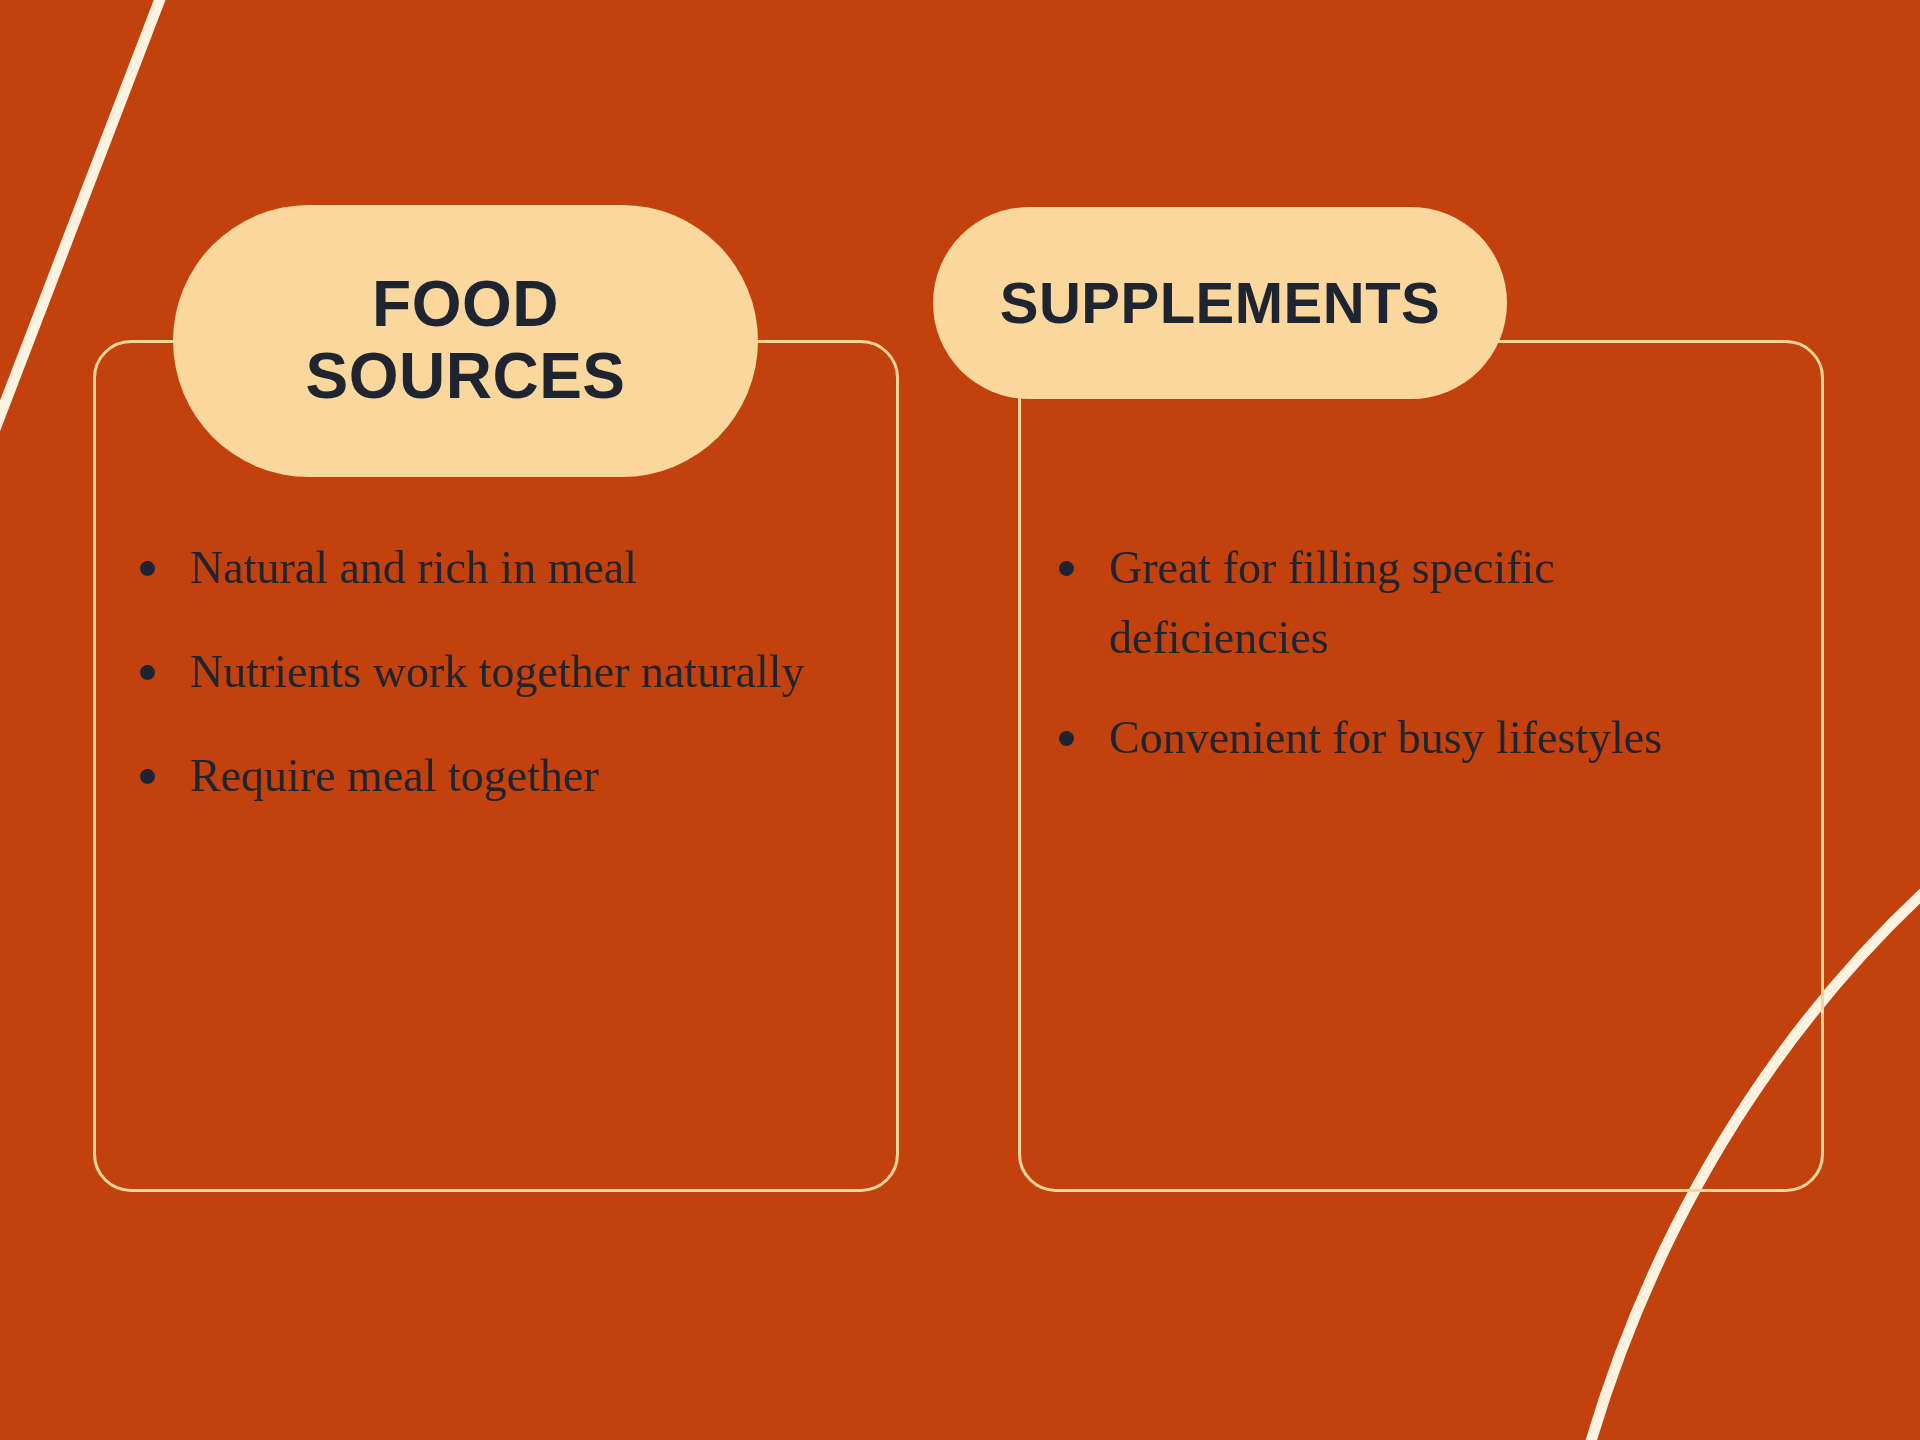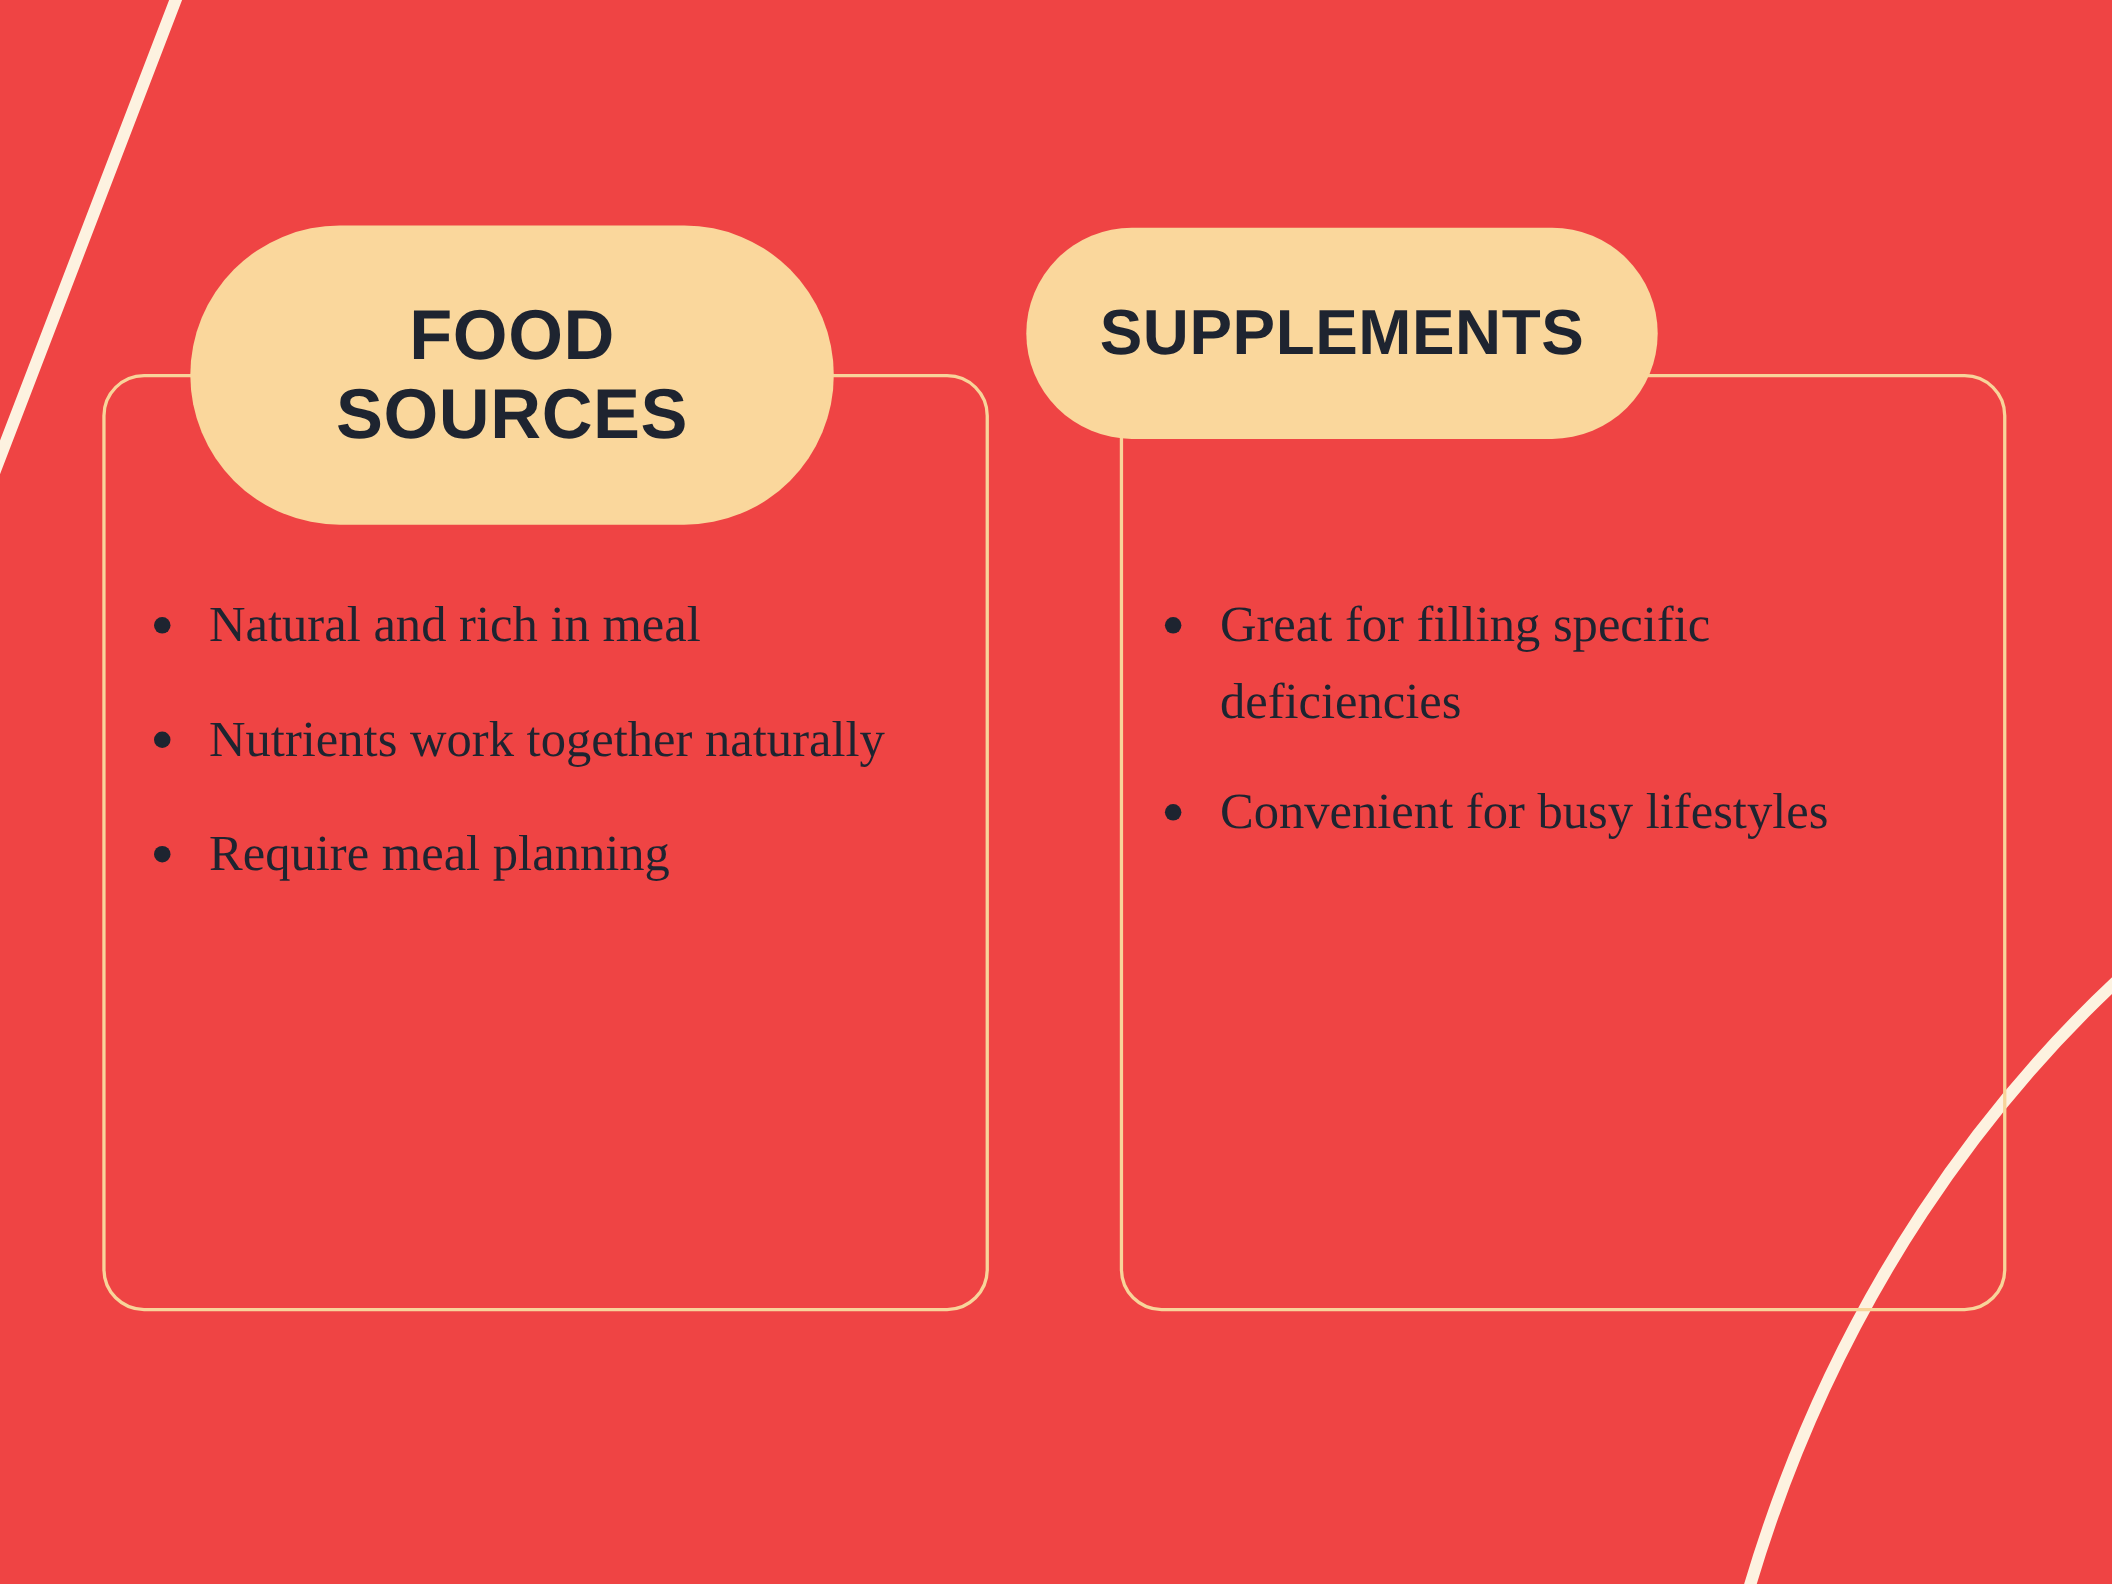--- a/index.html
+++ b/index.html
@@ -9,21 +9,21 @@
     background: #ffffff;
   }
   body {
     font-family: "Liberation Sans", sans-serif;
   }
 
   #canvas {
     position: relative;
     width: 1920px;
     height: 1440px;
-    background: #ef4444;
+    background: #c2410c;
     overflow: hidden;
   }
 
   
   .deco-layer {
     position: absolute;
     inset: 0;
     width: 1920px;
     height: 1440px;
     pointer-events: none;
@@ -155,21 +155,21 @@
           <li class="bullet-item">
             <span class="bullet-dot"></span>
             <span>Natural and rich in meal</span>
           </li>
           <li class="bullet-item">
             <span class="bullet-dot"></span>
             <span>Nutrients work together naturally</span>
           </li>
           <li class="bullet-item">
             <span class="bullet-dot"></span>
-            <span>Require meal planning</span>
+            <span>Require meal together</span>
           </li>
         </ul>
       </div>
 
     </section>
 
     <section class="card card-right">
 
       <div class="card-header-pill">
         <h2 class="card-title">SUPPLEMENTS</h2>

